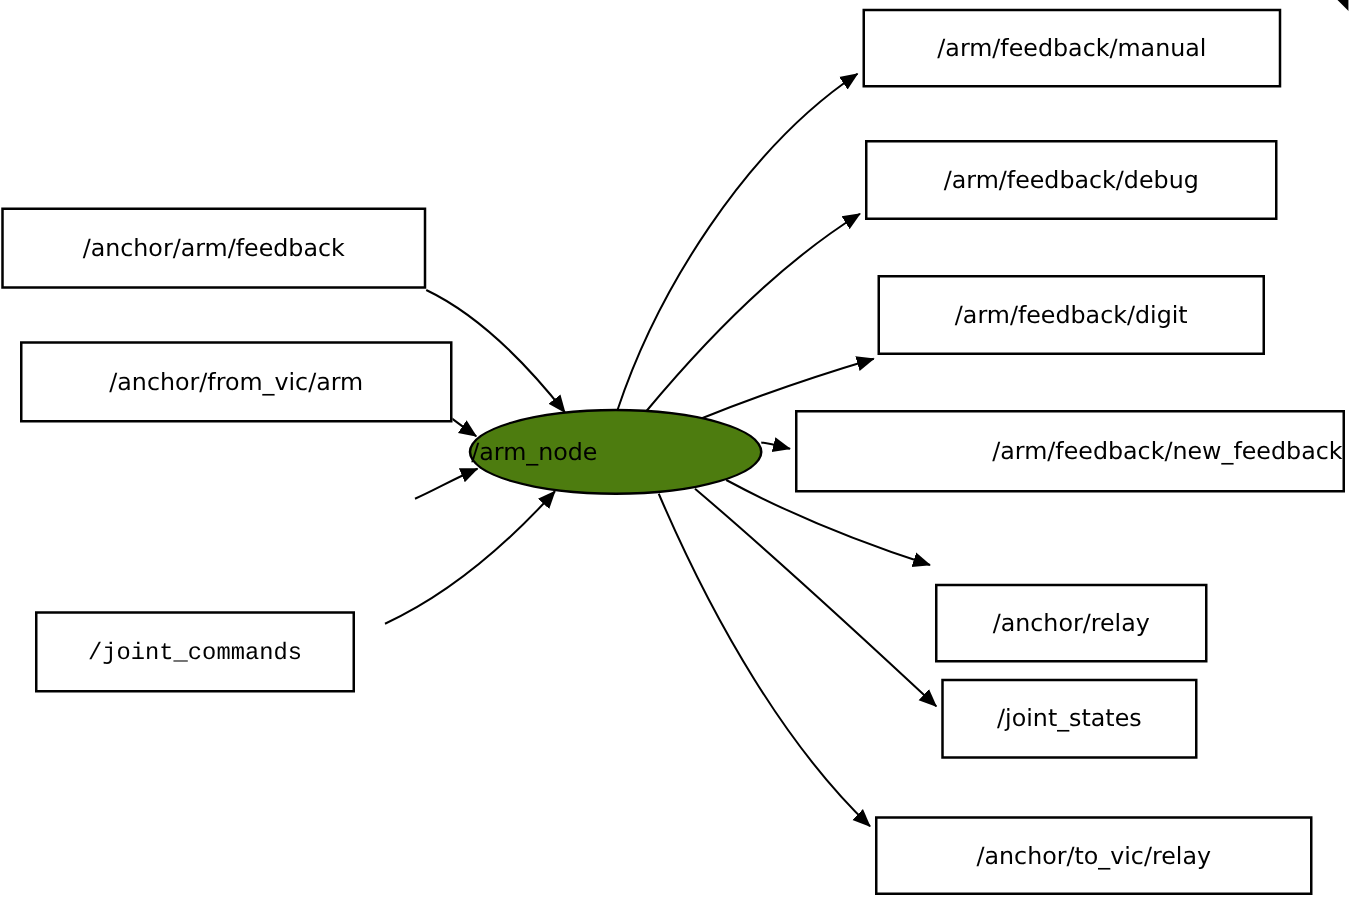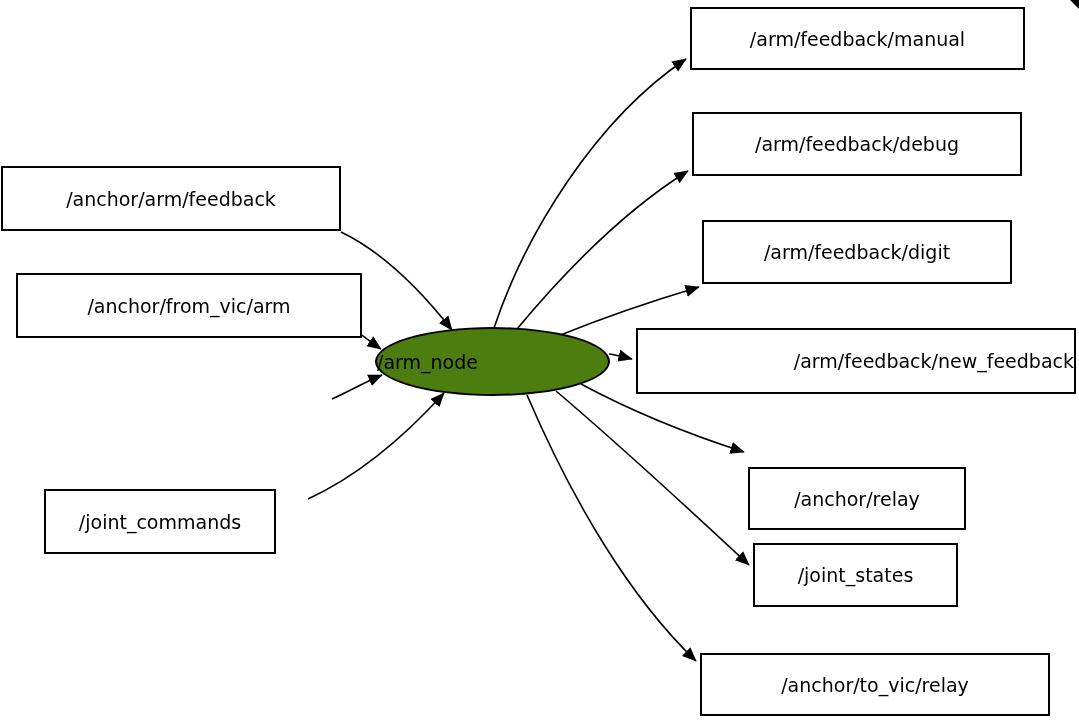--- a/index.html
+++ b/index.html
@@ -85,21 +85,21 @@
     <path class="edge" d="M 556 391 C 622 447, 690 510, 749 565" marker-end="url(#arrow)"></path>
     <path class="edge" d="M 527 395 C 572 500, 630 598, 696 661" marker-end="url(#arrow)"></path>
   </svg>
 
   <div class="node-box" style="left:1px; top:166px; width:340px; height:65px;">
     <span>/anchor/arm/feedback</span>
   </div>
   <div class="node-box" style="left:16px; top:273px; width:346px; height:65px;">
     <span>/anchor/from_vic/arm</span>
   </div>
-  <div class="node-box" style="left:44px; top:489px; width:232px; height:65px;">
+  <div class="node-box" style="left:28px; top:489px; width:256px; height:65px;font-family:Liberation Mono, monospace;">
     <span>/joint_commands</span>
   </div>
 
   <div class="node-ellipse" style="left:375px; top:327px; width:235px; height:69px;">
     <span>/arm_node</span>
   </div>
 
   <div class="node-box" style="left:690px; top:7px; width:335px; height:63px;">
     <span>/arm/feedback/manual</span>
   </div>

